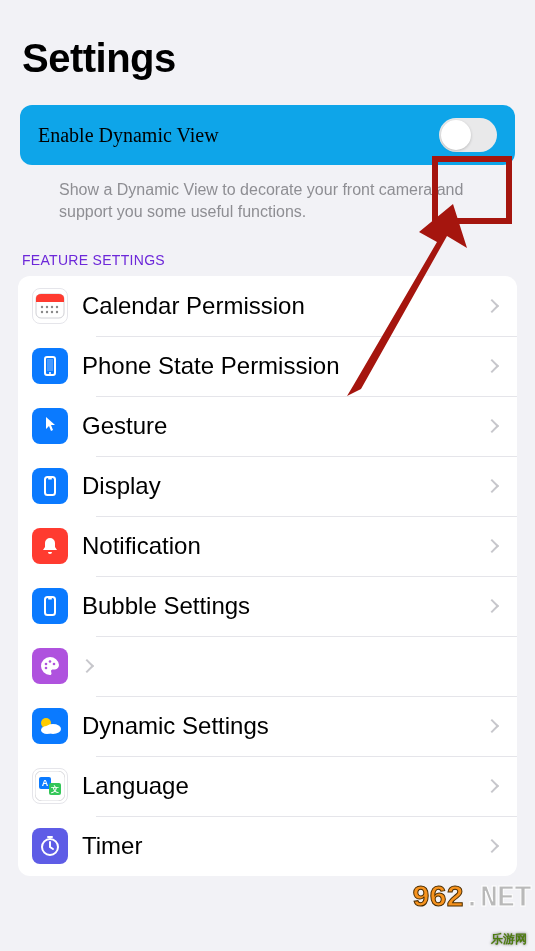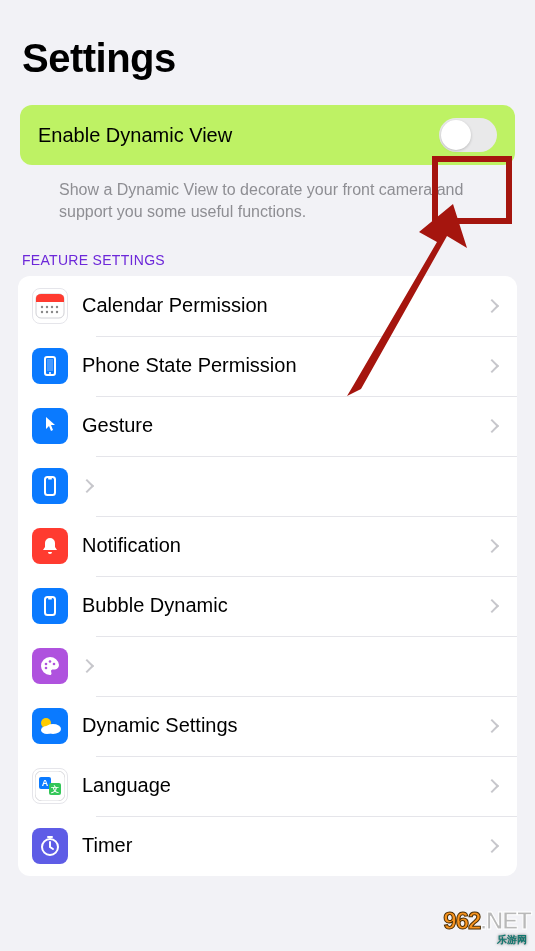--- a/index.html
+++ b/index.html
@@ -11,23 +11,24 @@
     position: relative;
     overflow: hidden;
   }
   .page-title {
     font-size: 40px;
     font-weight: 700;
     padding: 36px 22px 24px 22px;
     letter-spacing: -0.5px;
   }
   .card {
-    background: #bef264;
+    background: #0ea5e9;
     border-radius: 12px;
     margin: 0 20px;
+    font-family: Liberation Serif, serif;
   }
   .row {
     display: flex;
     align-items: center;
     min-height: 54px;
     padding: 13px 18px;
     position: relative;
   }
   .row-label {
     font-size: 20px;
@@ -85,21 +86,21 @@
     width: 36px; height: 36px;
     border-radius: 8px;
     margin-right: 14px;
     flex-shrink: 0;
     display: flex;
     align-items: center;
     justify-content: center;
     color: #fff;
   }
   .list-label {
-    font-size: 20px;
+    font-size: 24px;
     color: #000;
     flex: 1;
   }
   .chevron {
     width: 10px; height: 10px;
     border-top: 2px solid #c7c7cc;
     border-right: 2px solid #c7c7cc;
     transform: rotate(45deg);
     margin-right: 6px;
     flex-shrink: 0;
@@ -119,35 +120,35 @@
     pointer-events: none;
   }
   .watermark {
     position: absolute;
     right: 4px; bottom: 6px;
     text-align: right;
     line-height: 1;
     pointer-events: none;
   }
   .wm-top {
-    font-family: Liberation Sans, sans-serif;
+    font-family: Liberation Mono, monospace;
     font-weight: 900;
-    font-size: 24px;
+    font-size: 30px;
     color: #b9b9b9;
     letter-spacing: -1px;
     margin-left: 9px;
     -webkit-text-stroke: 1px #fff;
   }
   .wm-top .orange { color: #f7931e; -webkit-text-stroke: 1px #4a2c00; }
   .wm-bot {
-    font-size: 10px;
-    color: #0f766e;
+    font-size: 12px;
+    color: #4d7c0f;
     font-weight: 600;
     text-shadow: 0 0 3px rgba(0,0,0,.6);
-    margin-top: 2px;
+    margin-top: 20px;
     margin-right: 4px;
   }
 </style>
 </head>
 <body>
 
 <h1 class="page-title">Settings</h1>
 
 <div class="card">
   <div class="row">
@@ -204,40 +205,41 @@
       <div class="list-label">Gesture</div>
       <div class="chevron"></div>
     </div>
     <div class="list-row">
       <div class="icon-box" style="background: rgb(10, 122, 255);">
         <svg width="24" height="24" viewBox="0 0 24 24" fill="none">
           <rect x="7" y="3" width="10" height="18" rx="2.5" stroke="#ffffff" stroke-width="2"></rect>
           <rect x="10" y="4" width="4" height="1.5" rx=".7" fill="#ffffff"></rect>
         </svg>
       </div>
+      <div class="list-label">Display</div>
       <div class="chevron"></div>
     </div>
     <div class="list-row">
       <div class="icon-box" style="background: rgb(255, 59, 48);">
         <svg width="24" height="24" viewBox="0 0 24 24" fill="none">
           <path d="M12 4a5 5 0 0 0-5 5v4l-2 3h14l-2-3V9a5 5 0 0 0-5-5z" fill="#ffffff"></path>
           <path d="M10 18a2 2 0 0 0 4 0" fill="#ffffff"></path>
         </svg>
       </div>
       <div class="list-label">Notification</div>
       <div class="chevron"></div>
     </div>
     <div class="list-row">
       <div class="icon-box" style="background: rgb(10, 122, 255);">
         <svg width="24" height="24" viewBox="0 0 24 24" fill="none">
           <rect x="7" y="3" width="10" height="18" rx="2.5" stroke="#ffffff" stroke-width="2"></rect>
           <rect x="10" y="4" width="4" height="1.5" rx=".7" fill="#ffffff"></rect>
         </svg>
       </div>
-      <div class="list-label">Bubble Dynamic</div>
+      <div class="list-label">Bubble Settings</div>
       <div class="chevron"></div>
     </div>
     <div class="list-row">
       <div class="icon-box" style="background: rgb(175, 82, 222);">
         <svg width="24" height="24" viewBox="0 0 24 24" fill="none">
           <path d="M12 3a9 9 0 1 0 0 18c1 0 1.5-.7 1.5-1.5S13 18 13 17c0-1 1-1.5 2-1.5h2A5 5 0 0 0 21 11 9 9 0 0 0 12 3z" fill="#ffffff"></path>
           <circle cx="8" cy="10" r="1.3" fill="#af52de"></circle>
           <circle cx="12" cy="7.5" r="1.3" fill="#af52de"></circle>
           <circle cx="16" cy="10" r="1.3" fill="#af52de"></circle>
           <circle cx="8" cy="14" r="1.3" fill="#af52de"></circle>

